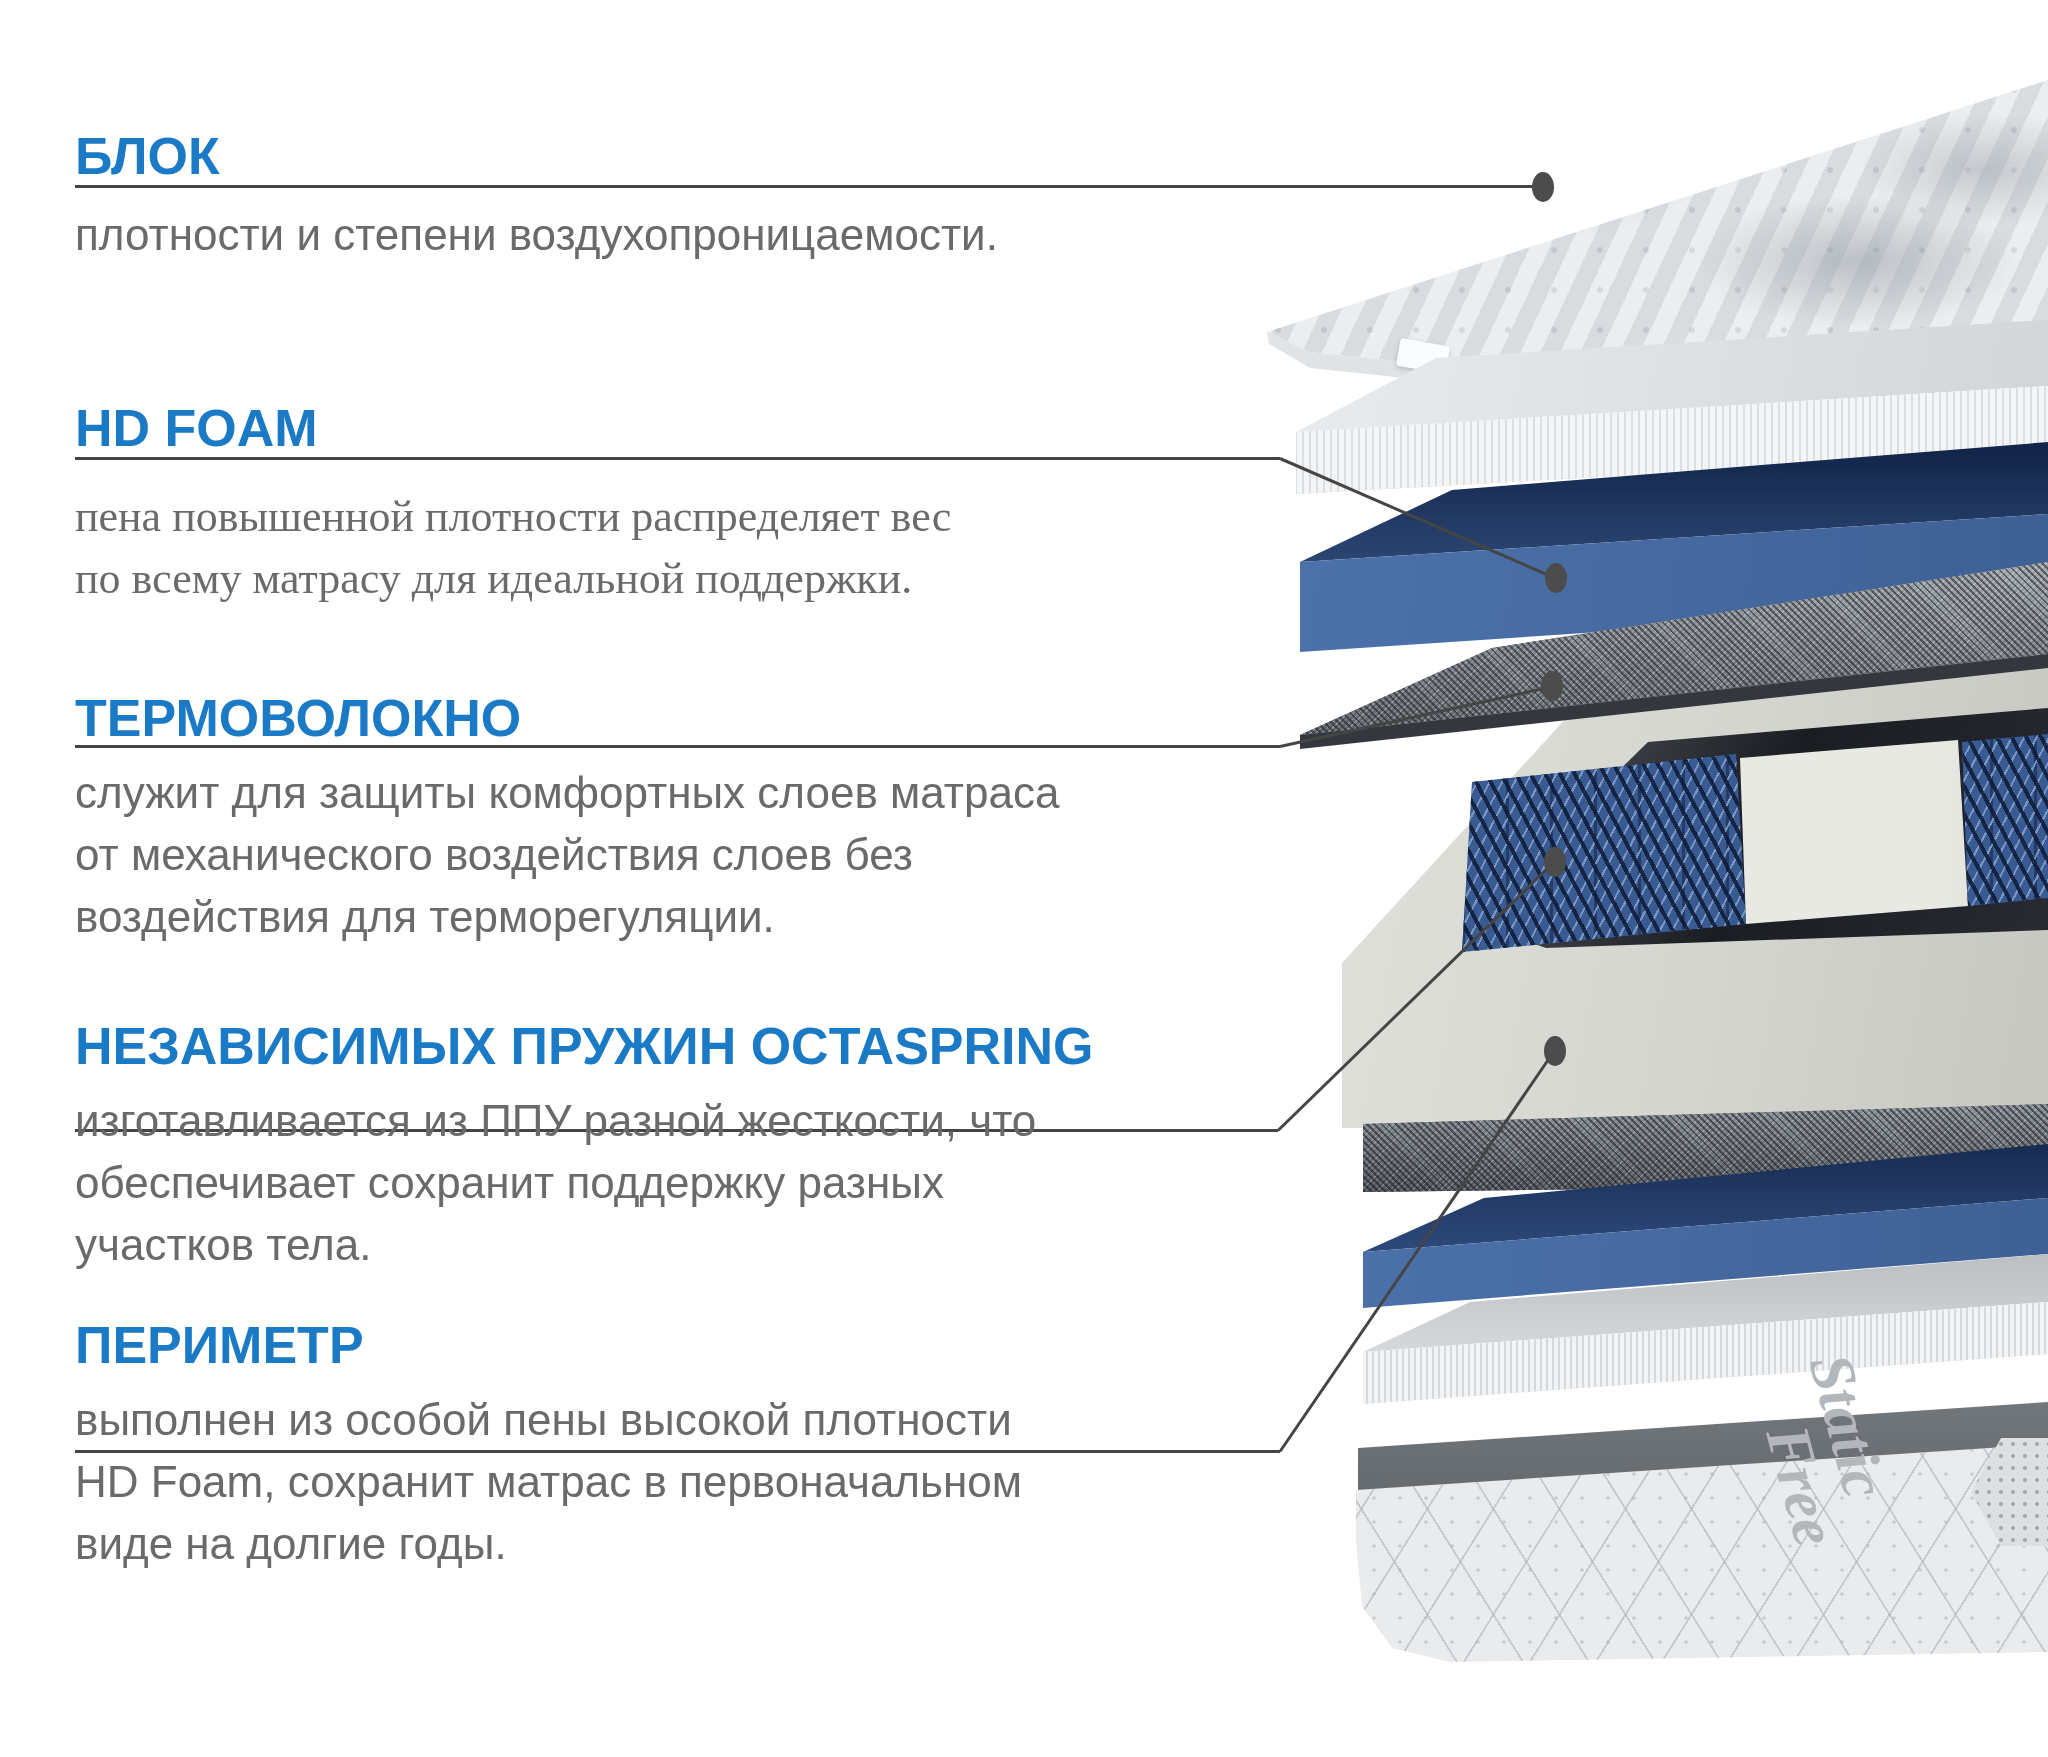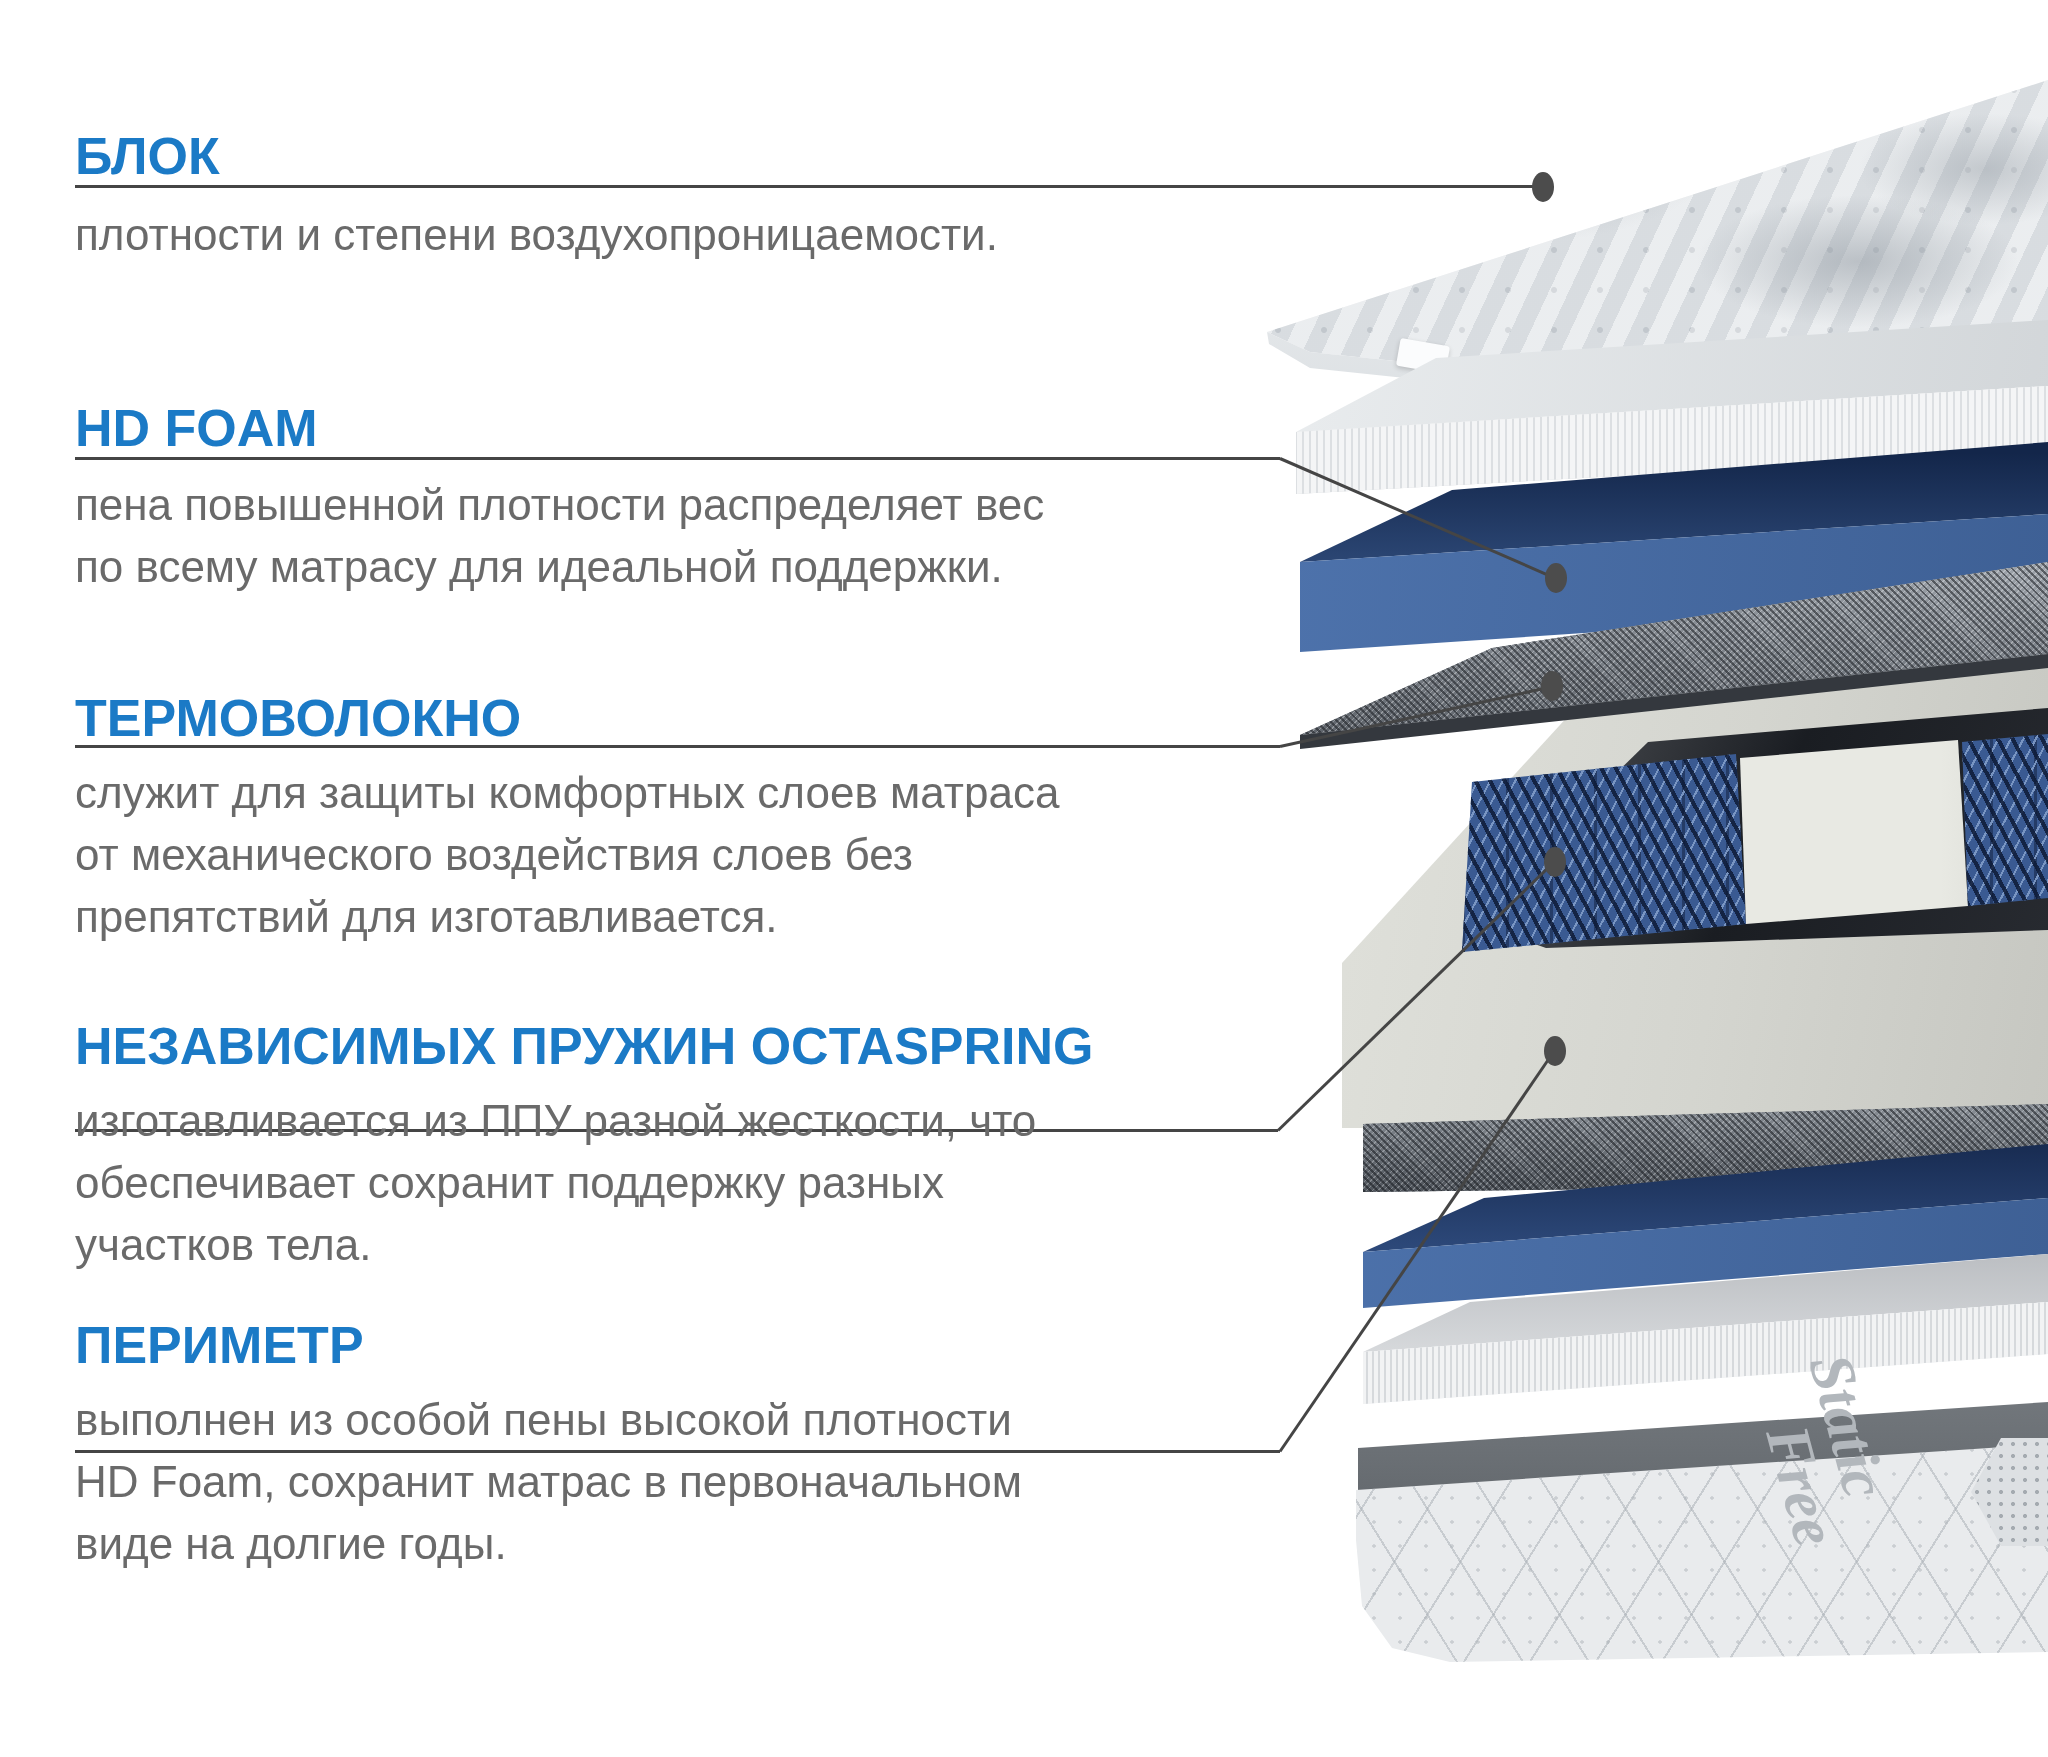--- a/index.html
+++ b/index.html
@@ -16,21 +16,21 @@
   .section .desc{margin-top:10px;}
   .section .desc div{
     font-size:44px;line-height:62px;color:#6a6a6a;white-space:nowrap;
   }
   #sec-cover{top:126px;}
   #sec-hdfoam{top:398px;}
   #sec-thermo{top:688px;}
   #sec-octa{top:1016px;}
   #sec-perimeter{top:1315px;}
   #sec-cover .desc{margin-top:18px;}
-  #sec-hdfoam .desc{margin-top:16px;}
+  #sec-hdfoam .desc{margin-top:28px;font-family:Liberation Serif, serif;}
   #sec-thermo .desc{margin-top:14px;}
   #sec-octa .desc{margin-top:14px;}
   #sec-perimeter .desc{margin-top:14px;}
 
   
   .lead-h{position:absolute;height:3px;background:#454545;}
   .lead-d{position:absolute;height:3px;background:#454545;transform-origin:0 50%;}
   .dot{position:absolute;width:22px;height:30px;border-radius:50%;background:#4c4c4c;}
 
   #lead1{left:75px;top:185px;width:1468px;}
@@ -290,21 +290,21 @@
       <div>пена повышенной плотности распределяет вес</div>
       <div>по всему матрасу для идеальной поддержки.</div>
     </div>
   </div>
 
   <div class="section" id="sec-thermo">
     <h2>ТЕРМОВОЛОКНО</h2>
     <div class="desc">
       <div>служит для защиты комфортных слоев матраса</div>
       <div>от механического воздействия слоев без</div>
-      <div>препятствий для изготавливается.</div>
+      <div>воздействия для терморегуляции.</div>
     </div>
   </div>
 
   <div class="section" id="sec-octa">
     <h2>НЕЗАВИСИМЫХ ПРУЖИН OCTASPRING</h2>
     <div class="desc">
       <div>изготавливается из ППУ разной жесткости, что</div>
       <div>обеспечивает сохранит поддержку разных</div>
       <div>участков тела.</div>
     </div>

